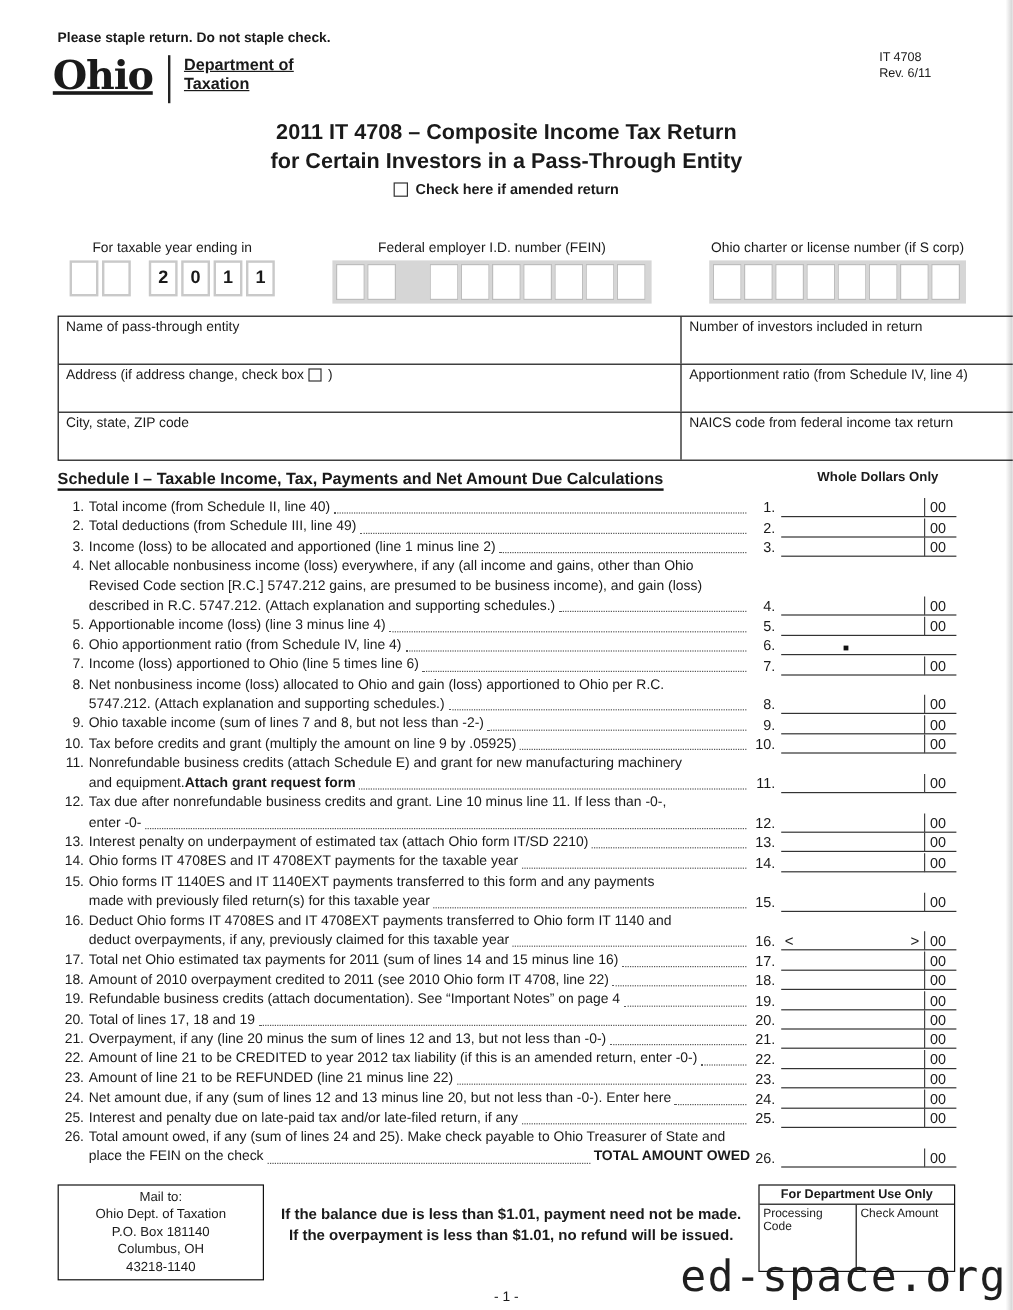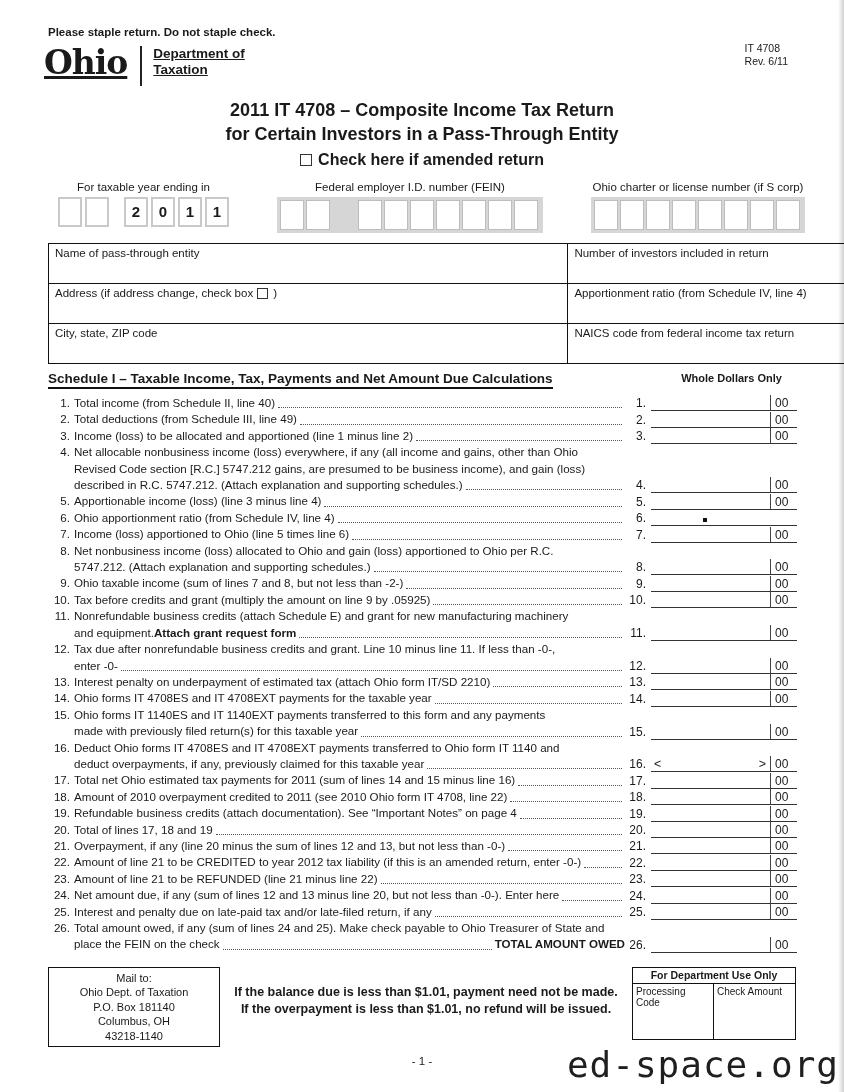--- a/index.html
+++ b/index.html
@@ -6,30 +6,30 @@
   html,body { width:844px; height:1092px; background:#ffffff; overflow:hidden;
               font-family:"Liberation Sans", sans-serif; color:#1a1a1a; position:relative; }
   .page { position:relative; width:844px; height:1092px; }
 
   
   .staple-note { padding:26px 0 0 48px; font-weight:bold; font-size:11.5px; }
   .logo-row { display:flex; align-items:flex-start; margin:8px 0 0 44px;text-decoration:underline; }
   .logo-text { font-family:"DejaVu Serif", serif; font-weight:bold; font-size:33px; letter-spacing:-1px; line-height:34px; }
   .logo-divider { width:2px; height:40px; background:#222; margin:0 11px 0 13px; }
   .dept { font-weight:bold; font-size:13.5px; line-height:16px; }
-  .form-code { position:absolute; top:42px; right:56px; font-size:10.5px; line-height:13px; text-align:left; }
+  .form-code { position:absolute; top:42px; right:68px; font-size:10.5px; line-height:13px; text-align:left; }
 
   .title { text-align:center; margin-top:12px; font-weight:bold; font-size:18px; line-height:24px; }
-  .amended-row { display:flex; justify-content:center; align-items:center; margin-top:5px; font-weight:bold; font-size:16px; }
+  .amended-row { display:flex; justify-content:center; align-items:center; margin-top:5px; font-weight:bold; font-size:12px; }
   .checkbox { display:inline-block; width:12px; height:12px; border:1.4px solid #333; background:#fff; margin-right:6px; }
   .checkbox.small { width:11px; height:11px; margin:0 2px 0 4px; vertical-align:-2px; }
 
   
   .id-row { display:flex; margin:12px 0 0 58px; }
-  .id-group { text-align:center; }
+  .id-group { text-align:center;margin-top:24px; }
   .id-group + .id-group { margin-left:48px; }
   .id-label { font-size:11.5px; margin-bottom:4px; }
   .boxes { display:flex; justify-content:center; align-items:center; }
   .cellbox { width:24px; height:30px; background:#fff; border:2.5px solid #c9c9c9; margin-right:3px;
              font-weight:bold; font-size:15px; text-align:center; line-height:25px; }
   .boxes .cellbox:last-child { margin-right:0; }
   .year-gap { width:12px; }
   .strip { background:#d6d6d6; padding:3px; display:flex; }
   .strip .cellbox { border:1px solid #bdbdbd; margin-right:2px; }
   .strip .gapcell { width:24px; height:30px; margin-right:2px; background:transparent; }

